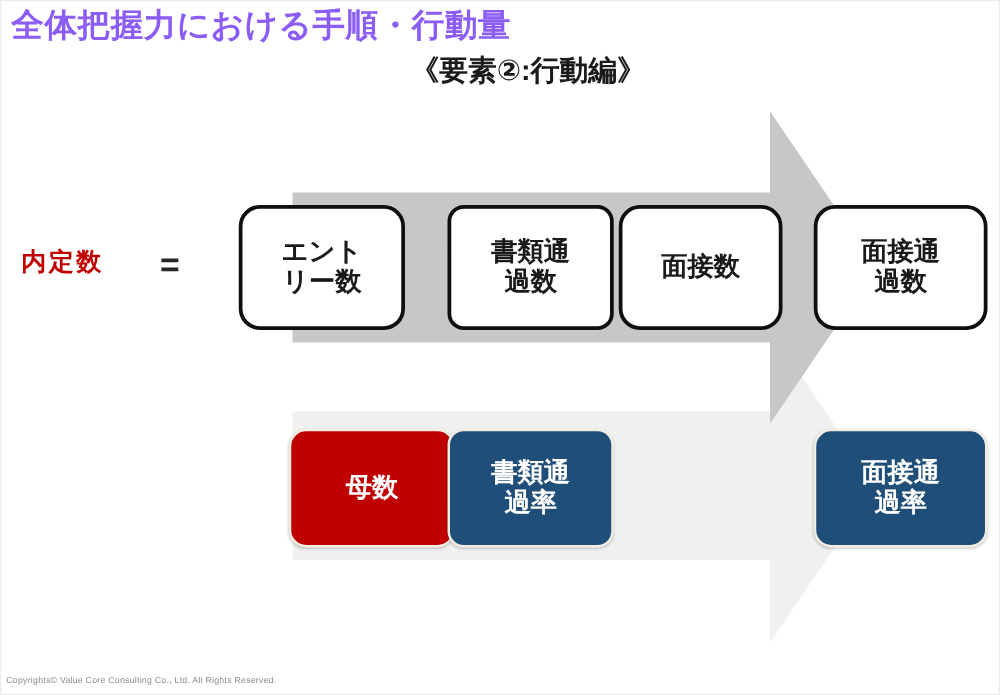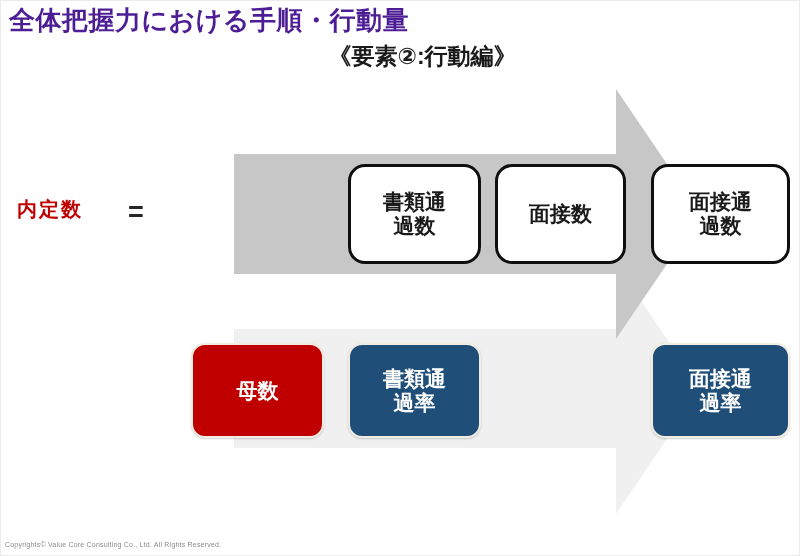--- a/index.html
+++ b/index.html
@@ -11,21 +11,21 @@
     overflow: hidden;
     font-family: "Liberation Sans", "DejaVu Sans", sans-serif;
     box-sizing: border-box;
     border: 1px solid #ececec;
   }
   .title {
     position: absolute;
     left: 8px; top: 2px;
     font-size: 26px;
     font-weight: 700;
-    color: #4c1d95;
+    color: #8b5cf6;
     letter-spacing: 0.5px;
     white-space: nowrap;
   }
   .subtitle {
     position: absolute;
     left: 0; right: 0; top: 40px;
     padding-left: 45px;
     text-align: center;
     font-size: 23px;
     font-weight: 700;
@@ -78,24 +78,24 @@
     align-items: center;
     justify-content: center;
     text-align: center;
     font-size: 21px;
     font-weight: 700;
     color: #ffffff;
     line-height: 1.14;
     white-space: pre-line;
     box-shadow: 0 1px 2px rgba(0,0,0,0.18);
   }
-  .rate-red  { background: #c00000; }
+  .rate-red  { background: #c00000; margin-left: 40px; }
   .rate-navy { background: #1f4e79; }
   .col1 { left: 190px; width: 133px; }
-  .col2 { left: 347px; width: 133px; }
+  .col2 { left: 357px; width: 133px; border-radius: 13px; }
   .col3 { left: 494px; width: 131px; }
   .col4 { left: 650px; width: 139px; }
   .footer {
     position: absolute;
     left: 4px; top: 540px;
     font-size: 7px;
     color: #8a8a8a;
     letter-spacing: 0.2px;
     white-space: nowrap;
   }
@@ -109,20 +109,22 @@
   <div class="subtitle">《要素②:行動編》</div>
 
   <div class="result-label">内定数</div>
   <div class="equals-sign">=</div>
 
   <svg class="arrows-svg" width="800" height="556" viewBox="0 0 800 556">
     <polygon points="233,328 615,328 615,263 700,388 615,513 615,447 233,447" fill="#F0F0F0"></polygon>
     <polygon points="233,153 615,153 615,88 700,213 615,338 615,273 233,273" fill="#C7C7C7"></polygon>
   </svg>
 
+  <div class="stage-box col1">エント
+リー数</div>
   <div class="stage-box col2">書類通
 過数</div>
   <div class="stage-box col3">面接数</div>
   <div class="stage-box col4">面接通
 過数</div>
 
   <div class="rate-box rate-red col1">母数</div>
   <div class="rate-box rate-navy col2">書類通
 過率</div>
   <div class="rate-box rate-navy col4">面接通

